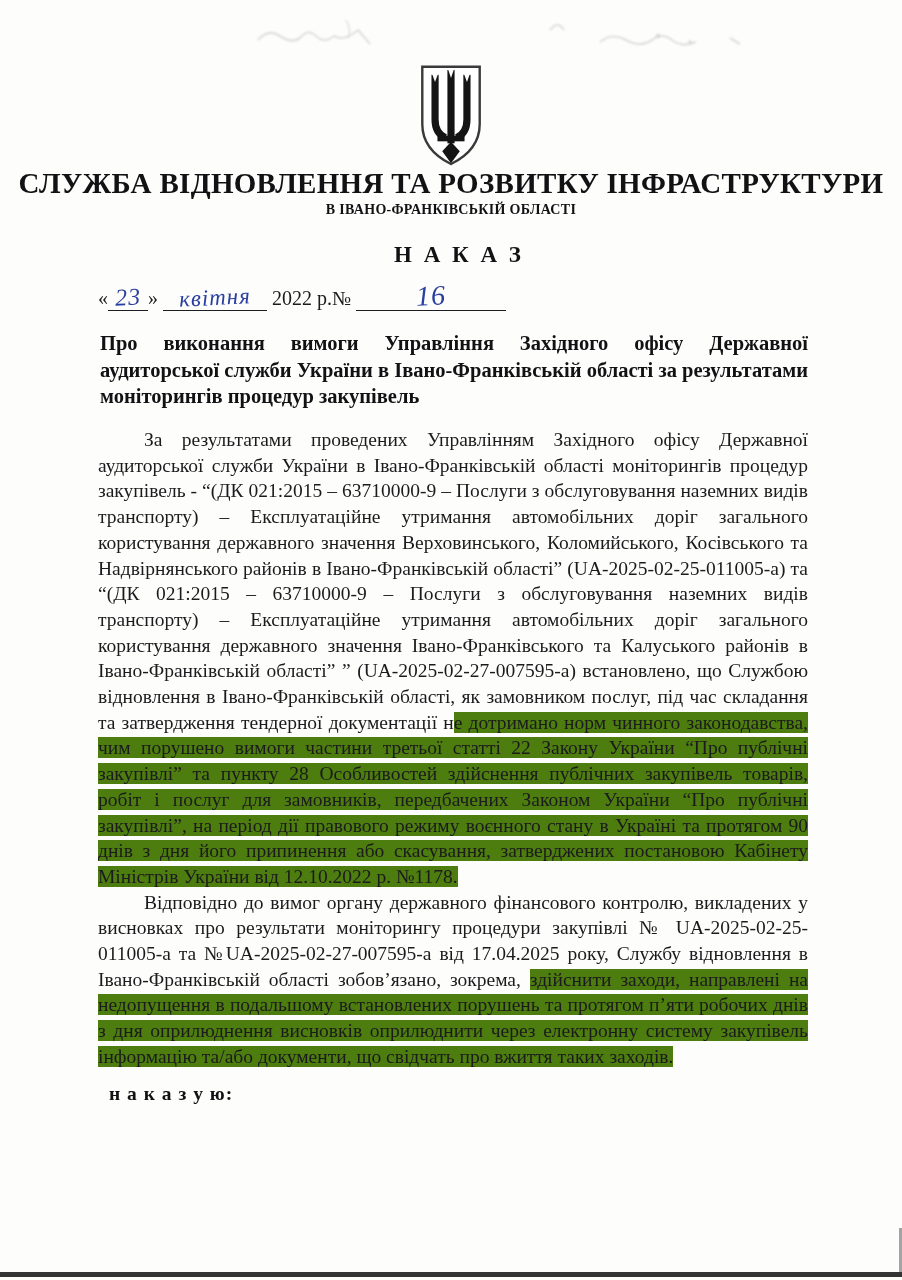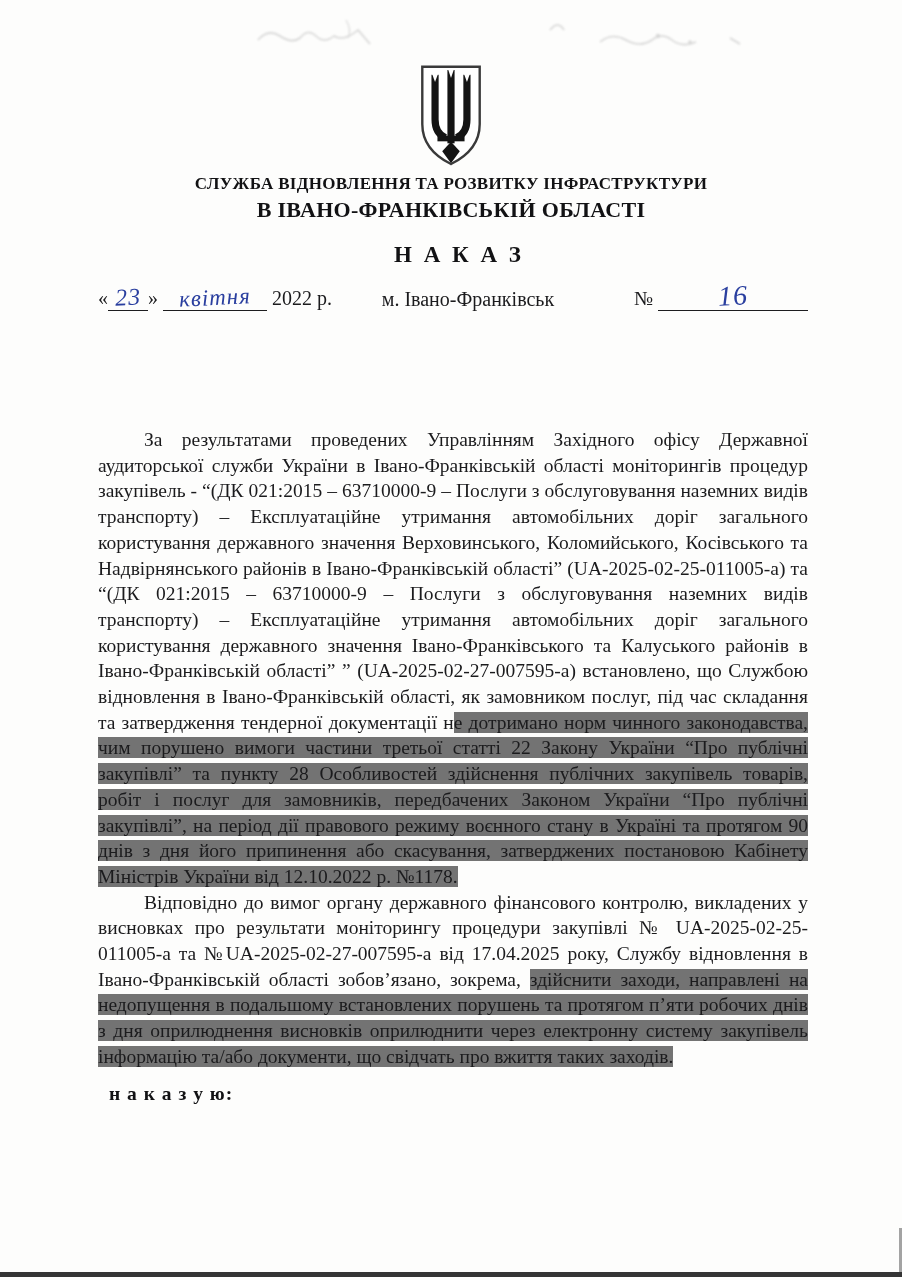--- a/index.html
+++ b/index.html
@@ -13,22 +13,22 @@
     color:#1b1b1d;
   }
   
   .smudge{position:absolute;opacity:.35;filter:blur(1.1px);}
   .scan-bottom-bar{position:absolute;left:0;right:0;bottom:3px;height:5px;background:#343434;}
   .scan-right-tick{position:absolute;right:0;bottom:8px;width:3px;height:44px;background:#5a5a5a;opacity:.55;}
   
   .emblem{position:absolute;top:62px;left:50%;transform:translateX(-50%);}
   
   .org-header{position:absolute;top:170px;left:0;width:100%;text-align:center;font-weight:bold;color:#121214;}
-  .org-line1{font-size:17px;line-height:27px;letter-spacing:.3px;}
-  .org-line2{font-size:22px;line-height:26px;letter-spacing:.3px;}
+  .org-line1{font-size:29px;line-height:27px;letter-spacing:.3px;}
+  .org-line2{font-size:14px;line-height:26px;letter-spacing:.3px;}
   .doc-title{position:absolute;top:242px;left:8px;width:100%;text-align:center;font-weight:bold;font-size:23px;letter-spacing:3px;color:#121214;}
   
   .date-row{position:absolute;top:286px;left:98px;width:710px;display:flex;align-items:flex-end;font-size:20px;}
   .date-left{white-space:nowrap;}
   .date-city{flex:1;text-align:center;white-space:nowrap;padding-right:30px;}
   .date-num{white-space:nowrap;}
   .blank{display:inline-block;border-bottom:1.6px solid #1d1d1f;text-align:center;vertical-align:baseline;}
   .blank-day{width:40px;}
   .blank-month{width:104px;}
   .blank-num{width:150px;}
@@ -49,21 +49,21 @@
     font-weight:bold;font-size:20.5px;line-height:26.5px;
     text-align:justify;color:#121214;
   }
   
   .body-text{
     position:absolute;top:427px;left:98px;width:710px;
     font-size:19.5px;line-height:25.7px;text-align:justify;
   }
   .para{margin:0;}
   .para.indent{text-indent:46px;}
-  .hl{background:#737373;}
+  .hl{background:#4d7c0f;}
   .order{margin:11px;font-weight:bold;letter-spacing:1px;color:#121214;}
 </style>
 </head>
 <body>
 
 <div class="page">
 
   <svg class="smudge" style="left:250px;top:10px;" width="180" height="45" viewBox="0 0 180 45">
     <path d="M8,30 q10,-12 22,-4 t20,2 q8,-10 16,-2 t18,0 q10,6 24,-6 l12,14" fill="none" stroke="#8d8d8d" stroke-width="1.6"></path>
     <path d="M96,10 q6,10 2,18" fill="none" stroke="#9a9a9a" stroke-width="1.2"></path>
@@ -94,27 +94,27 @@
   </div>
 
   <div class="doc-title">Н А К А З</div>
 
   <div class="date-row">
     <span class="date-left">
       <span>«</span><span class="blank blank-day"><span class="hand hand-day">23</span></span><span>»</span>
       <span class="blank blank-month"><span class="hand hand-month">квітня</span></span>
       <span>2022 р.</span>
     </span>
-    <span class="date-city">м. Івано-Франківськ</span>
     <span class="date-num">
       <span>№</span>
       <span class="blank blank-num"><span class="hand hand-num">16</span></span>
     </span>
   </div>
 
+  <div class="subject">Про виконання вимоги Управління Західного офісу Державної аудиторської служби України в Івано-Франківській області за результатами моніторингів процедур закупівель</div>
 
   <div class="body-text">
     <div>
         <p class="para indent"><span>За результатами проведених Управлінням Західного офісу Державної аудиторської служби України в Івано-Франківській області моніторингів процедур закупівель - “(ДК 021:2015 – 63710000-9 – Послуги з обслуговування наземних видів транспорту) – Експлуатаційне утримання автомобільних доріг загального користування державного значення Верховинського, Коломийського, Косівського та Надвірнянського районів в Івано-Франківській області” (UA-2025-02-25-011005-а) та “(ДК 021:2015 – 63710000-9 – Послуги з обслуговування наземних видів транспорту) – Експлуатаційне утримання автомобільних доріг загального користування державного значення Івано-Франківського та Калуського районів в Івано-Франківській області” ” (UA-2025-02-27-007595-а) встановлено, що Службою відновлення в Івано-Франківській області, як замовником послуг, під час складання та затвердження тендерної документації н</span><span class="hl">е дотримано норм чинного законодавства, чим порушено вимоги частини третьої статті 22 Закону України “Про публічні закупівлі” та пункту 28 Особливостей здійснення публічних закупівель товарів, робіт і послуг для замовників, передбачених Законом України “Про публічні закупівлі”, на період дії правового режиму воєнного стану в Україні та протягом 90 днів з дня його припинення або скасування, затверджених постановою Кабінету Міністрів України від 12.10.2022 р. №1178.</span></p>
         <p class="para indent"><span>Відповідно до вимог органу державного фінансового контролю, викладених у висновках про результати моніторингу процедури закупівлі № UA-2025-02-25-011005-а та №UA-2025-02-27-007595-а від 17.04.2025 року, Службу відновлення в Івано-Франківській області зобов’язано, зокрема, </span><span class="hl">здійснити заходи, направлені на недопущення в подальшому встановлених порушень та протягом п’яти робочих днів з дня оприлюднення висновків оприлюднити через електронну систему закупівель інформацію та/або документи, що свідчать про вжиття таких заходів.</span></p>
       </div>
     <p class="order">н а к а з у ю:</p>
   </div>
 
   <div class="scan-bottom-bar"></div>

